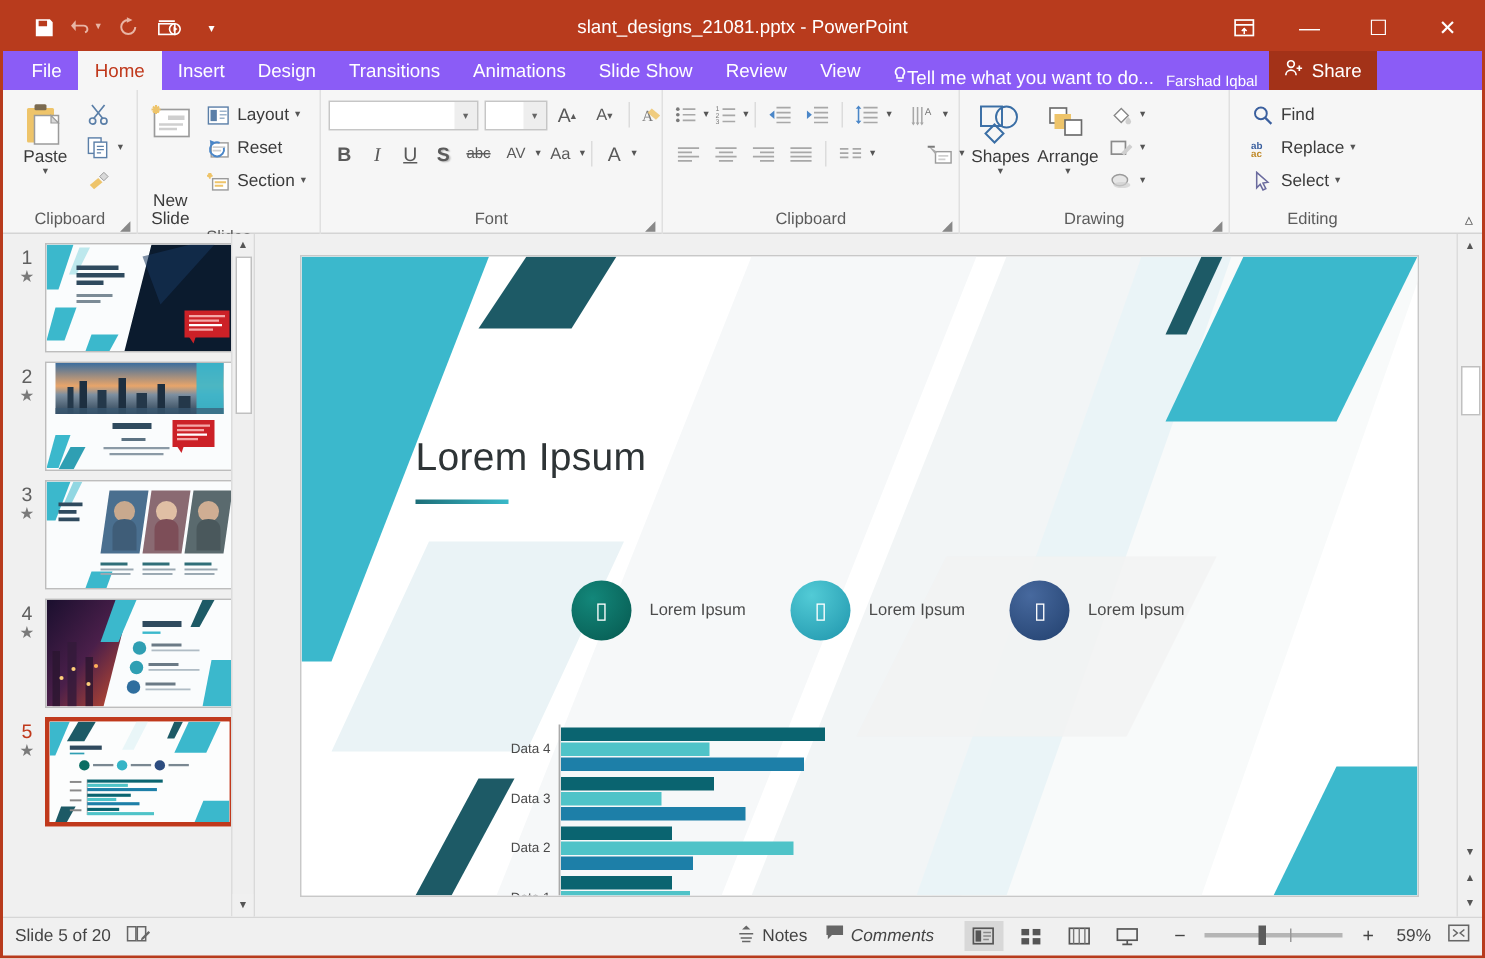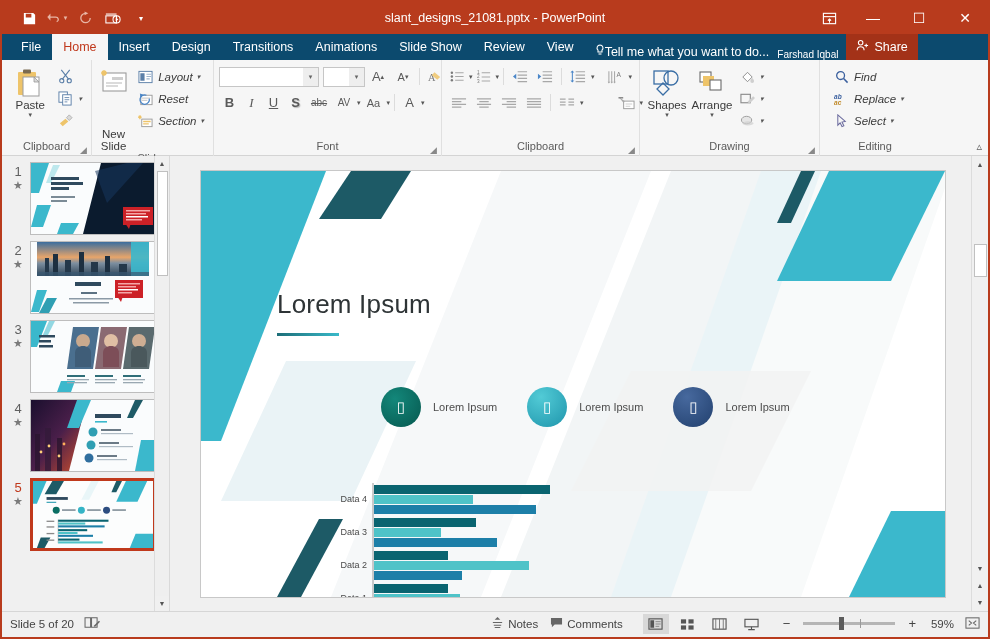--- a/index.html
+++ b/index.html
@@ -31,21 +31,21 @@
   }
   .win-ctl { position: absolute; right: 0; top: 0; display: flex; height: 32px; }
   .win-ctl > div {
     width: 46px; height: 32px; display: flex; align-items: center;
     justify-content: center; color: #fff; font-size: 14px;
   }
   .win-ctl .ribdisp { width: 42px; }
 
   
   .tabbar {
-    height: 26px; background: #0c4a6e; display: flex;
+    height: 26px; background: #8b5cf6; display: flex;
     align-items: flex-end; position: relative; padding-left: 8px;
   }
   .tab {
     height: 26px; padding: 0 11px; color: #fff; font-size: 12.5px;
     display: flex; align-items: center; white-space: nowrap;
   }
   .tab.active { background: #f6f6f6; color: #c0391c; }
   .tellme {
     display: flex; align-items: center; color: #fff;
     font-size: 12.5px; margin-left: 10px; white-space: nowrap;
@@ -75,21 +75,21 @@
   .bigbtn {
     display: flex; flex-direction: column; align-items: center;
     font-size: 11.5px; color: #3b3b3b; width: 48px; padding-top: 2px;
   }
   .bigbtn .glyph { height: 34px; display: flex; align-items: center; }
   .bigbtn .cap { line-height: 11px; text-align: center; }
   .caret { font-size: 7px; line-height: 8px; color: #555; }
   .smallcol { display: flex; flex-direction: column; gap: 1px; padding-top: 2px; }
   .smallbtn {
     display: flex; align-items: center; gap: 4px; font-size: 11.5px;
-    color: #3b3b3b; height: 21px; padding: 0 4px; white-space: nowrap; font-style: italic;
+    color: #3b3b3b; height: 21px; padding: 0 4px; white-space: nowrap;
   }
   .iconbox { width: 17px; height: 17px; display: flex; align-items: center; justify-content: center; }
   .iconrow { display: flex; align-items: center; gap: 1px; }
   .ibtn {
     width: 21px; height: 21px; display: flex; align-items: center;
     justify-content: center; color: #5a5a5a; font-size: 12px;
   }
   .ibtn.big { width: 24px; }
   .vsep { width: 1px; height: 17px; background: #dcdcdc; margin: 0 3px; }
   .fontname {
@@ -947,21 +947,21 @@
     <div class="st-right">
       <span class="st-item">
         <span>
           <svg width="13" height="13" viewBox="0 0 14 14">
               <path d="M7 1l3 3H4z" fill="#666"></path>
               <path d="M2 7h10M3 10h8M4 12.5h6" stroke="#666" stroke-width="1.1"></path>
             </svg>
         </span>
         <span>Notes</span>
       </span>
-      <span class="st-item" style="margin-left:6px;">
+      <span class="st-item" style="margin-left:6px;font-style:italic;">
         <span>
           <svg width="13" height="12" viewBox="0 0 14 13">
               <path d="M1 1h12v7H5l-3 3V8H1z" fill="#666"></path>
             </svg>
         </span>
         <span>Comments</span>
       </span>
       <span style="width:8px;"></span>
       <span class="viewbtn active">
         <svg width="15" height="14" viewBox="0 0 16 14">

